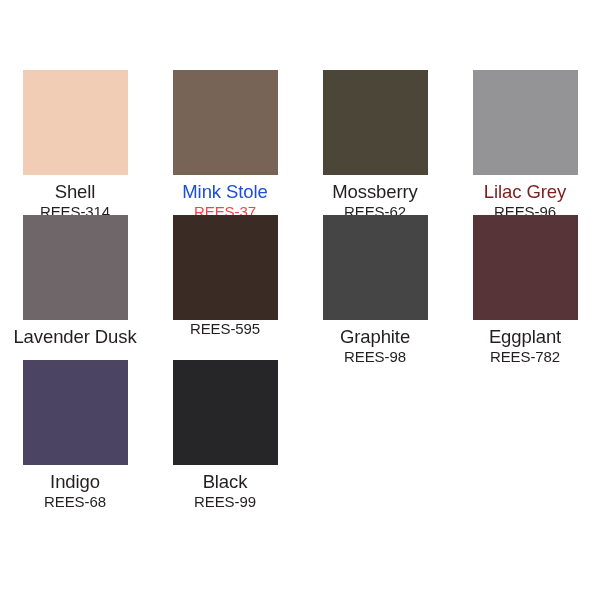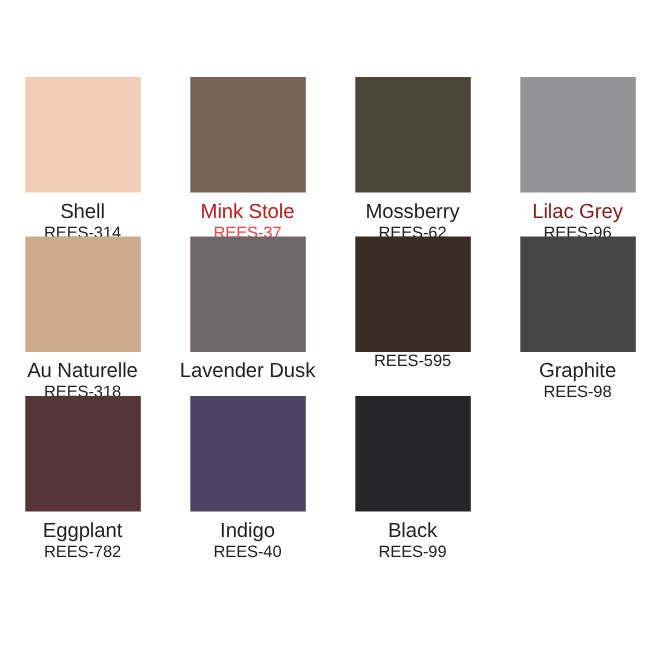--- a/index.html
+++ b/index.html
@@ -88,41 +88,36 @@
   <div class="swatch-grid">
 
     <div class="swatch-cell">
       <div class="swatch-chip" style="background-color: rgb(242, 205, 181);"></div>
       <div class="swatch-name" style="color: rgb(35, 31, 32);">Shell</div>
       <div class="swatch-code" style="color: rgb(35, 31, 32);">REES-314</div>
     </div>
 
     <div class="swatch-cell">
       <div class="swatch-chip" style="background-color: rgb(120, 100, 87);"></div>
-      <div class="swatch-name" style="color: #b91c1c;">Mink Stole</div>
+      <div class="swatch-name" style="color: #1d4ed8;">Mink Stole</div>
       <div class="swatch-code" style="color: #ef4444;">REES-37</div>
     </div>
 
     <div class="swatch-cell">
       <div class="swatch-chip" style="background-color: rgb(76, 70, 56);"></div>
       <div class="swatch-name" style="color: rgb(35, 31, 32);">Mossberry</div>
       <div class="swatch-code" style="color: rgb(35, 31, 32);">REES-62</div>
     </div>
 
     <div class="swatch-cell">
       <div class="swatch-chip" style="background-color: rgb(148, 148, 151);"></div>
       <div class="swatch-name" style="color: #7f1d1d;">Lilac Grey</div>
       <div class="swatch-code" style="color: rgb(35, 31, 32);">REES-96</div>
     </div>
 
-    <div class="swatch-cell">
-      <div class="swatch-chip" style="background-color: rgb(204, 171, 140);"></div>
-      <div class="swatch-name" style="color: rgb(35, 31, 32);">Au Naturelle</div>
-      <div class="swatch-code" style="color: rgb(35, 31, 32);">REES-318</div>
-    </div>
 
     <div class="swatch-cell">
       <div class="swatch-chip" style="background-color: rgb(111, 102, 105);"></div>
       <div class="swatch-name" style="color: rgb(35, 31, 32);">Lavender Dusk</div>
       <div class="swatch-code" style="color: rgb(35, 31, 32); margin-top: 24px;">REES-81</div>
     </div>
 
     <div class="swatch-cell">
       <div class="swatch-chip" style="background-color: rgb(59, 43, 37);"></div>
       <div class="swatch-code" style="color: rgb(35, 31, 32);">REES-595</div>
@@ -137,21 +132,21 @@
 
     <div class="swatch-cell">
       <div class="swatch-chip" style="background-color: rgb(87, 52, 56);"></div>
       <div class="swatch-name" style="color: rgb(35, 31, 32);">Eggplant</div>
       <div class="swatch-code" style="color: rgb(35, 31, 32);">REES-782</div>
     </div>
 
     <div class="swatch-cell">
       <div class="swatch-chip" style="background-color: rgb(75, 69, 99);"></div>
       <div class="swatch-name" style="color: rgb(35, 31, 32);">Indigo</div>
-      <div class="swatch-code" style="color: rgb(35, 31, 32);">REES-40</div>
+      <div class="swatch-code" style="color: rgb(35, 31, 32);">REES-68</div>
     </div>
 
     <div class="swatch-cell">
       <div class="swatch-chip" style="background-color: rgb(38, 38, 41);"></div>
       <div class="swatch-name" style="color: rgb(35, 31, 32);">Black</div>
       <div class="swatch-code" style="color: rgb(35, 31, 32);">REES-99</div>
     </div>
 
   </div>
 

